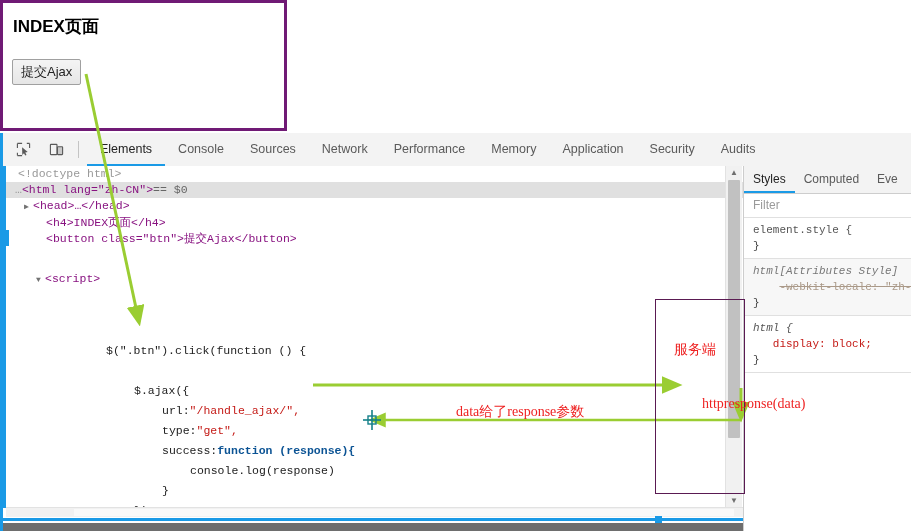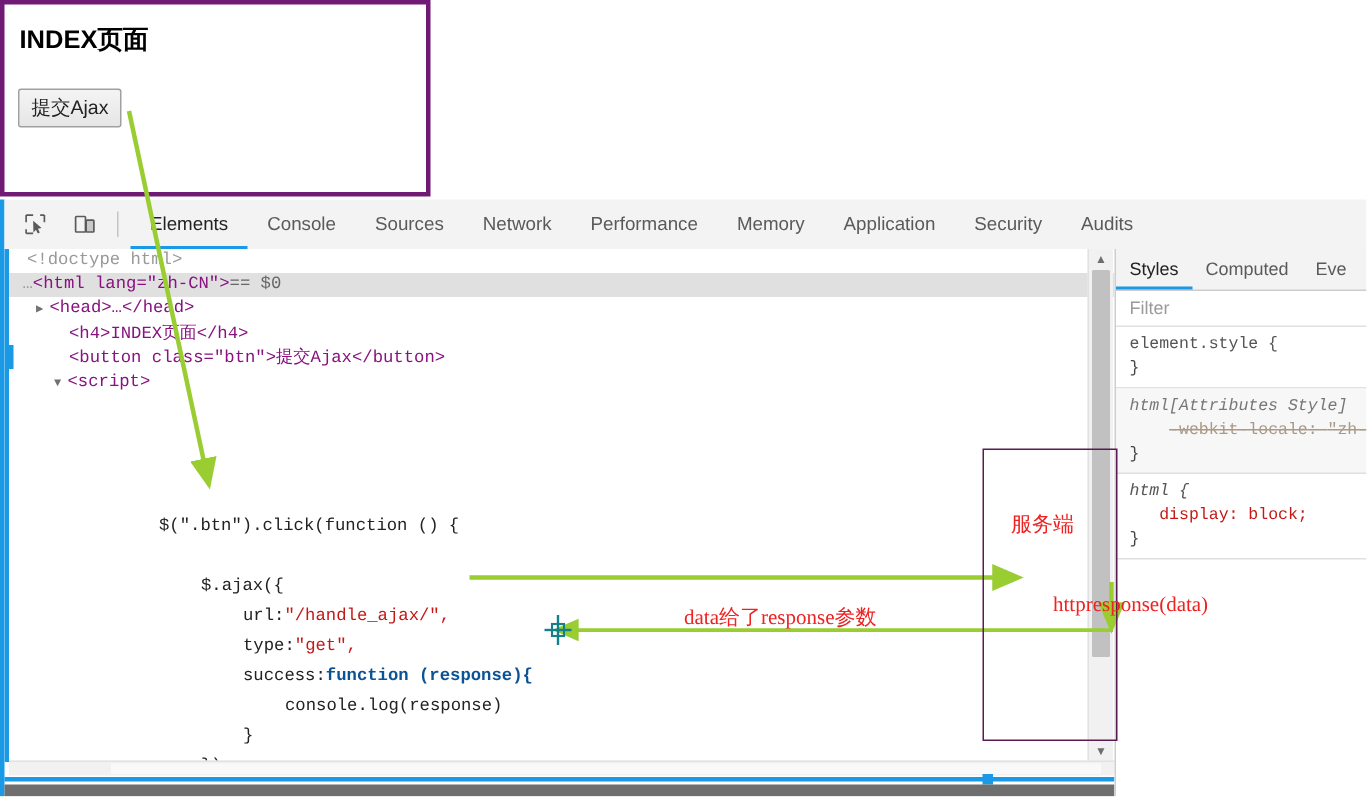--- a/index.html
+++ b/index.html
@@ -347,21 +347,21 @@
 
       <div class="dom-line selected"><span class="tok-gray">…</span><span class="tok-tag">&lt;html lang="zh-CN"&gt;</span><span class="tok-dollar">== $0</span></div>
 
       <div class="dom-line" style="padding-left:18px;"><span class="tri">▶</span><span class="tok-tag">&lt;head&gt;…&lt;/head&gt;</span></div>
 
 
       <div class="dom-line" style="padding-left:40px;"><span class="tok-tag">&lt;h4&gt;INDEX页面&lt;/h4&gt;</span></div>
 
       <div class="dom-line" style="padding-left:40px;"><span class="tok-tag">&lt;button class="btn"&gt;提交Ajax&lt;/button&gt;</span></div>
 
-      <div class="dom-line" style="padding-left:30px;"><span class="tri">▼</span><span class="tok-tag">&lt;script&gt;</span></div>
+      <div class="dom-line" style="padding-left:30px;margin-top:24px;"><span class="tri">▼</span><span class="tok-tag">&lt;script&gt;</span></div>
 
       <div class="sel-bar" style="top:64px;"></div>
 
       <div id="js-code">
 <span>$(".btn").click(function () {</span>
 
 <span style="padding-left:28px;display:inline-block;">$.ajax({</span>
 <span style="padding-left:56px;display:inline-block;">url:</span><span class="js-str">"/handle_ajax/",</span>
 <span style="padding-left:56px;display:inline-block;">type:</span><span class="js-str">"get",</span>
 <span style="padding-left:56px;display:inline-block;">success:</span><span class="js-fn">function (response){</span>

